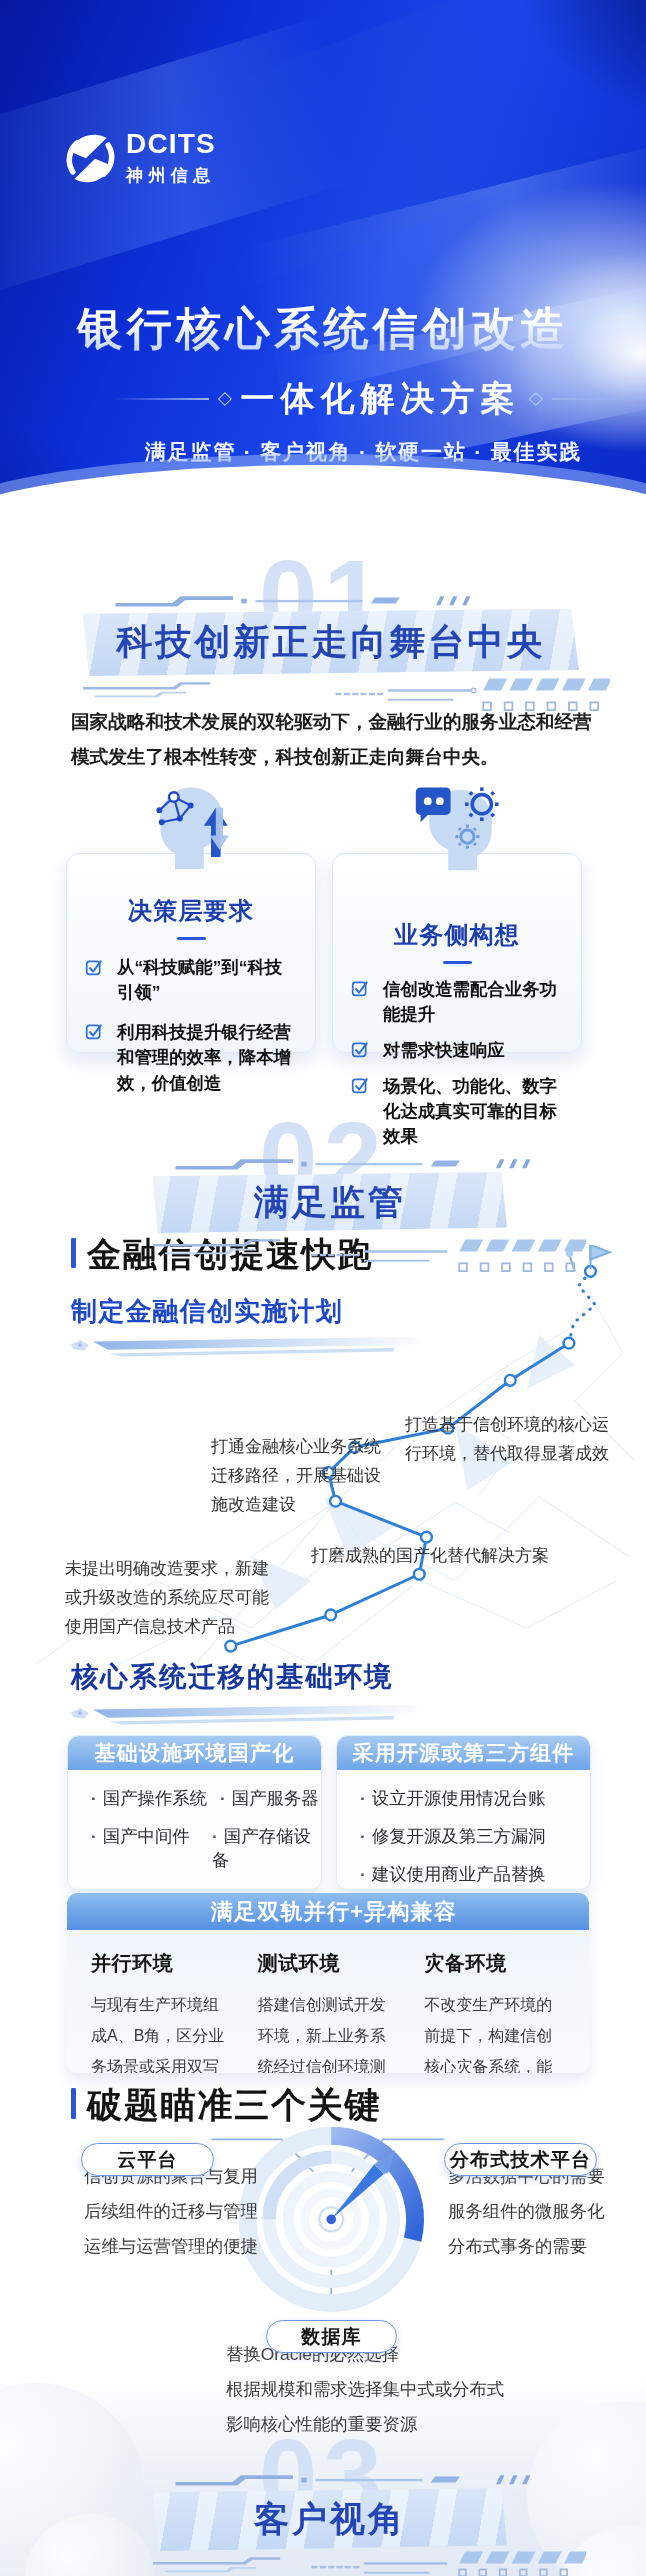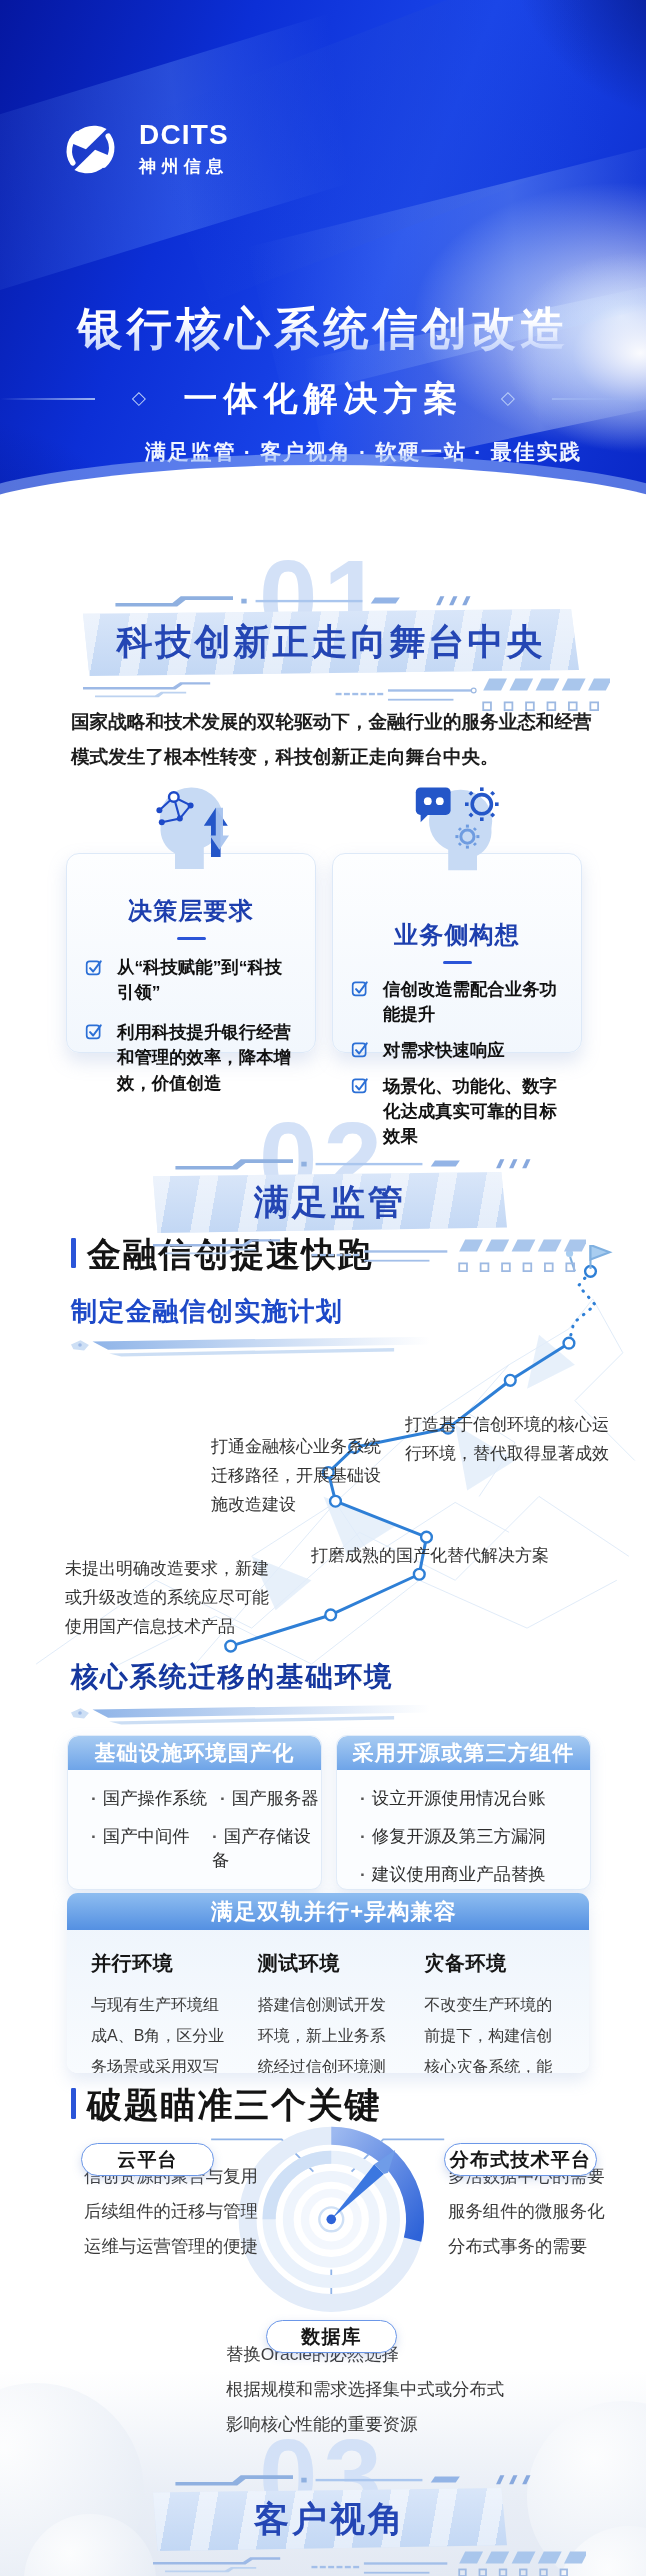--- a/index.html
+++ b/index.html
@@ -21,27 +21,27 @@
     background:linear-gradient(100deg,rgba(255,255,255,0),rgba(30,70,220,.45) 45%,rgba(255,255,255,0) 75%);}
   .st3{left:257px;top:180px;width:539px;height:156px;transform:rotate(-14deg);
     background:linear-gradient(100deg,rgba(255,255,255,0),rgba(170,205,255,.28) 48%,rgba(255,255,255,0) 78%);}
   .st4{left:311px;top:311px;width:455px;height:120px;transform:rotate(-12deg);
     background:linear-gradient(100deg,rgba(255,255,255,0),rgba(220,235,255,.35) 50%,rgba(255,255,255,0) 80%);}
   .flare{left:503px;top:251px;width:275px;height:204px;
     background:radial-gradient(ellipse at center,rgba(255,255,255,.95) 0%,rgba(210,230,255,.4) 35%,rgba(210,230,255,0) 70%);}
   .hero-curve2{left:-12%;top:454px;width:124%;height:144px;background:rgba(150,180,245,.55);border-radius:100% 100% 0 0;}
   .hero-curve{left:-12%;top:465px;width:124%;height:144px;background:#ffffff;border-radius:100% 100% 0 0;}
 
-  .logo{left:55px;top:114px;display:flex;align-items:center;gap:13px;}
+  .logo{left:55px;top:123px;display:flex;align-items:center;}
   .logo-txt{color:#fff;}
   .logo-name{font-size:28px;font-weight:800;letter-spacing:1.2px;line-height:1;}
   .logo-sub{font-size:17px;font-weight:700;letter-spacing:5.4px;margin-top:5.4px;}
   .hero-title{left:0;top:299px;width:647px;text-align:center;font-size:45px;font-weight:800;letter-spacing:4.2px;
     background:linear-gradient(180deg,#ffffff 35%,#b4c8fb 100%);-webkit-background-clip:text;background-clip:text;color:transparent;}
-  .hero-subrow{left:0;top:376px;width:647px;display:flex;align-items:center;justify-content:space-between;gap:10.8px;}
+  .hero-subrow{left:0;top:376px;width:647px;display:flex;align-items:center;justify-content:flex-end;gap:10.8px;}
   .dline{width:95px;height:1.8px;}
   .dlineL{background:linear-gradient(90deg,rgba(255,255,255,0),#9db4f2);}
   .dlineR{background:linear-gradient(270deg,rgba(255,255,255,0),#9db4f2);}
   .hexa{width:7.8px;height:7.8px;border:1.2px solid #b9cdf7;transform:rotate(45deg);background:transparent;}
   .hero-sub{font-size:34px;font-weight:700;letter-spacing:6px;color:#ffffff;}
   .hero-tag{left:0;top:438px;width:647px;text-align:center;font-size:21px;font-weight:700;letter-spacing:1.8px;color:#f0f5ff;margin-left:40px;}
 
   
   .secnum{width:647px;text-align:center;font-size:105px;font-weight:800;letter-spacing:6px;color:#d3e1f7;z-index:1;}
   .banner{z-index:2;display:flex;align-items:center;justify-content:center;

